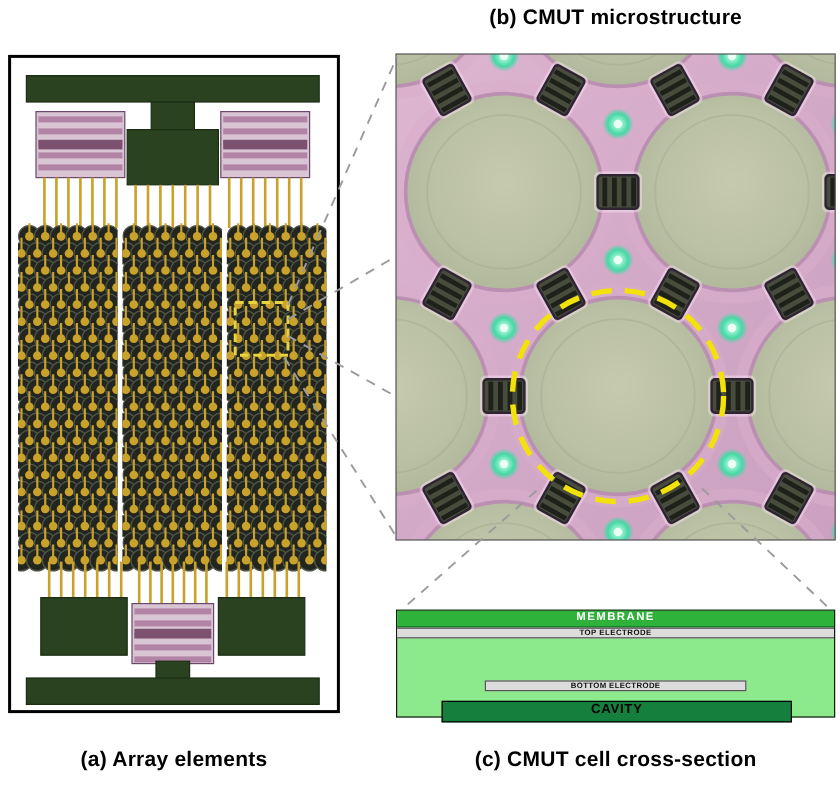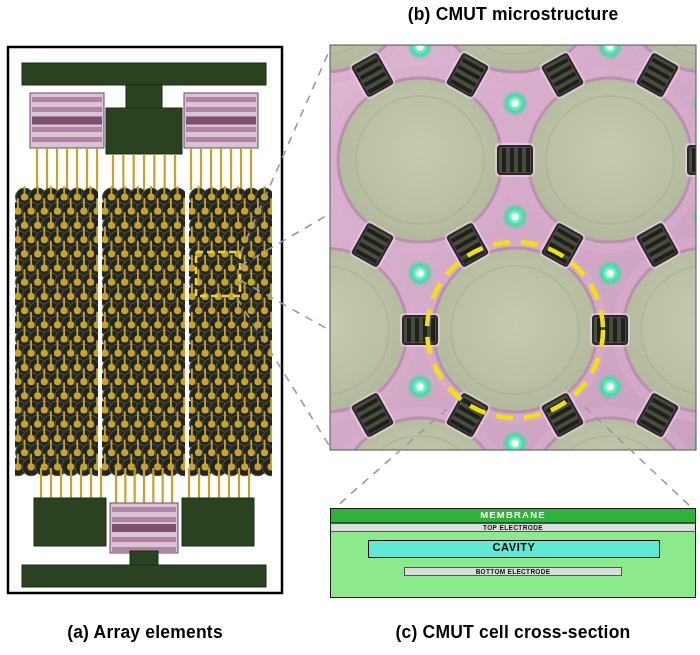--- a/index.html
+++ b/index.html
@@ -1568,21 +1568,21 @@
       </g>
     </svg>
 
   <div id="panel-c" style="background: rgb(140, 233, 140);">
     <div class="cs-bar cs-membrane" style="background: rgb(47, 178, 57);">
       <span>MEMBRANE</span>
     </div>
     <div class="cs-bar cs-top-electrode" style="background: rgb(220, 220, 220);">
       <span>TOP ELECTRODE</span>
     </div>
-    <div class="cs-bar cs-cavity" style="background: #5eead4;">
+    <div class="cs-bar cs-cavity" style="background: #15803d; margin-top: 44px;">
       <span>CAVITY</span>
     </div>
     <div class="cs-bar cs-bottom-electrode" style="background: rgb(220, 220, 220);">
       <span>BOTTOM ELECTRODE</span>
     </div>
   </div>
 
   <div class="caption caption-c">(c) CMUT cell cross-section</div>
   <div class="caption caption-a">(a) Array elements</div>
 

